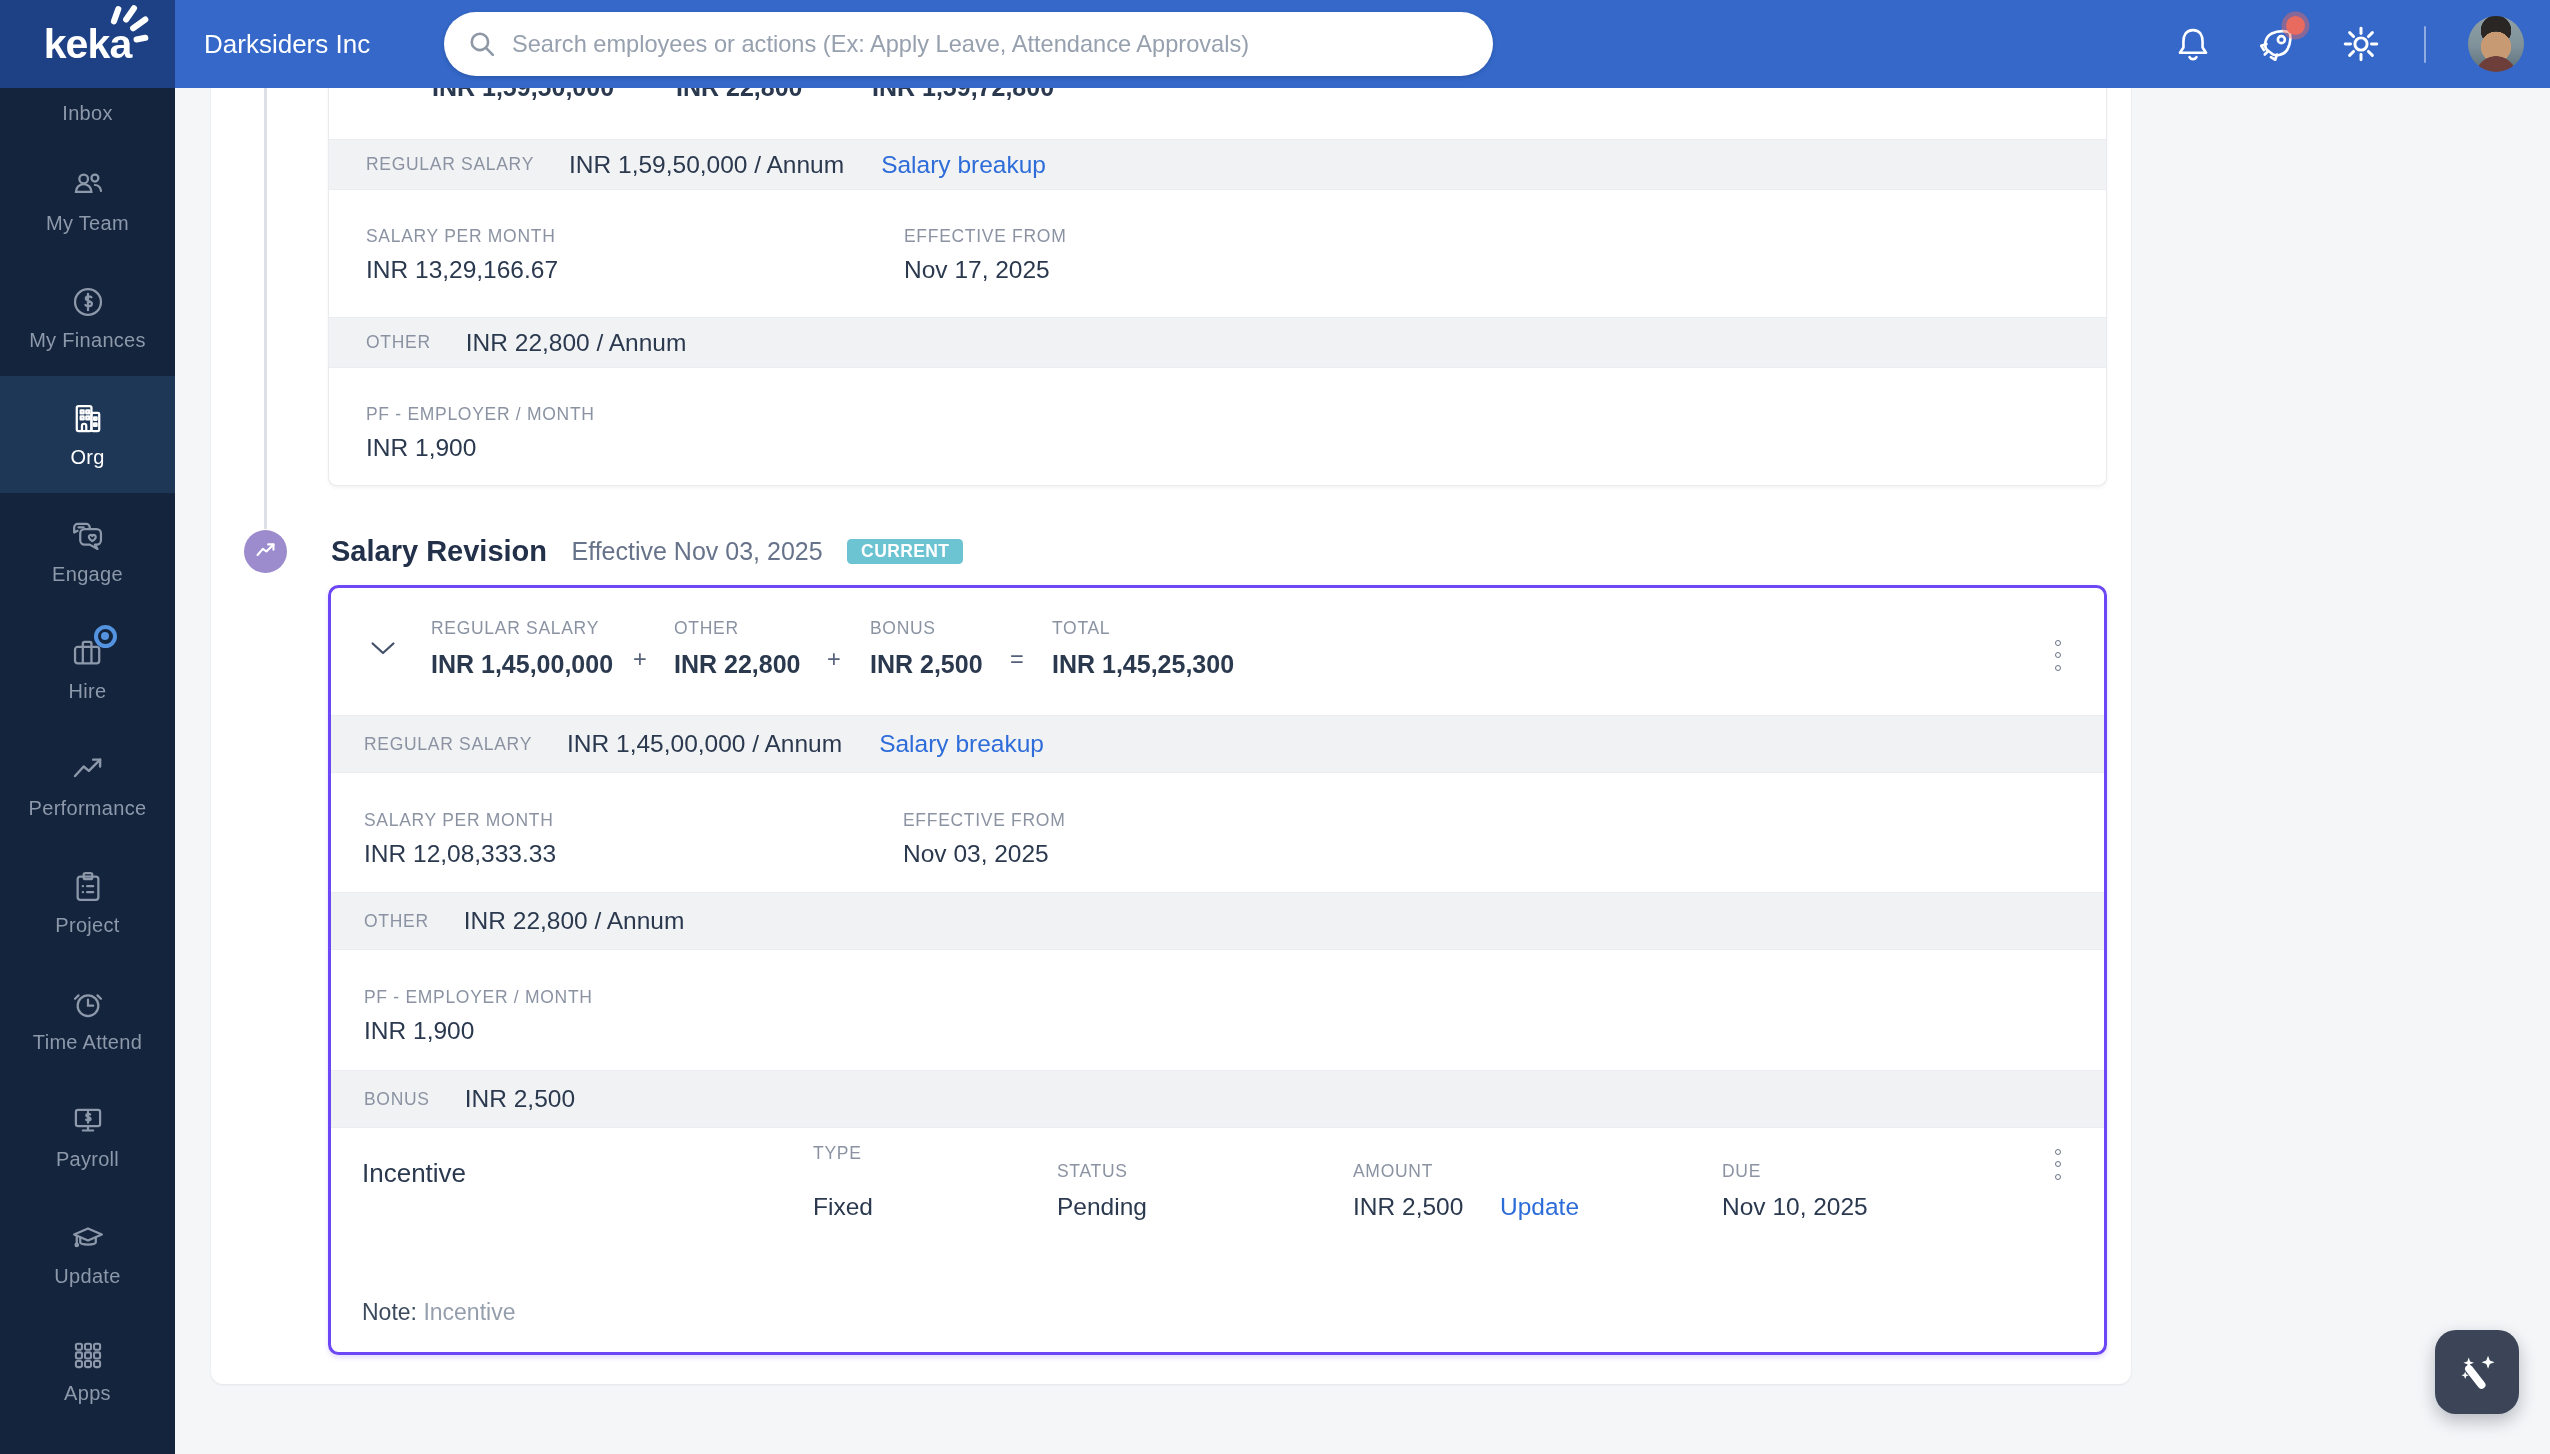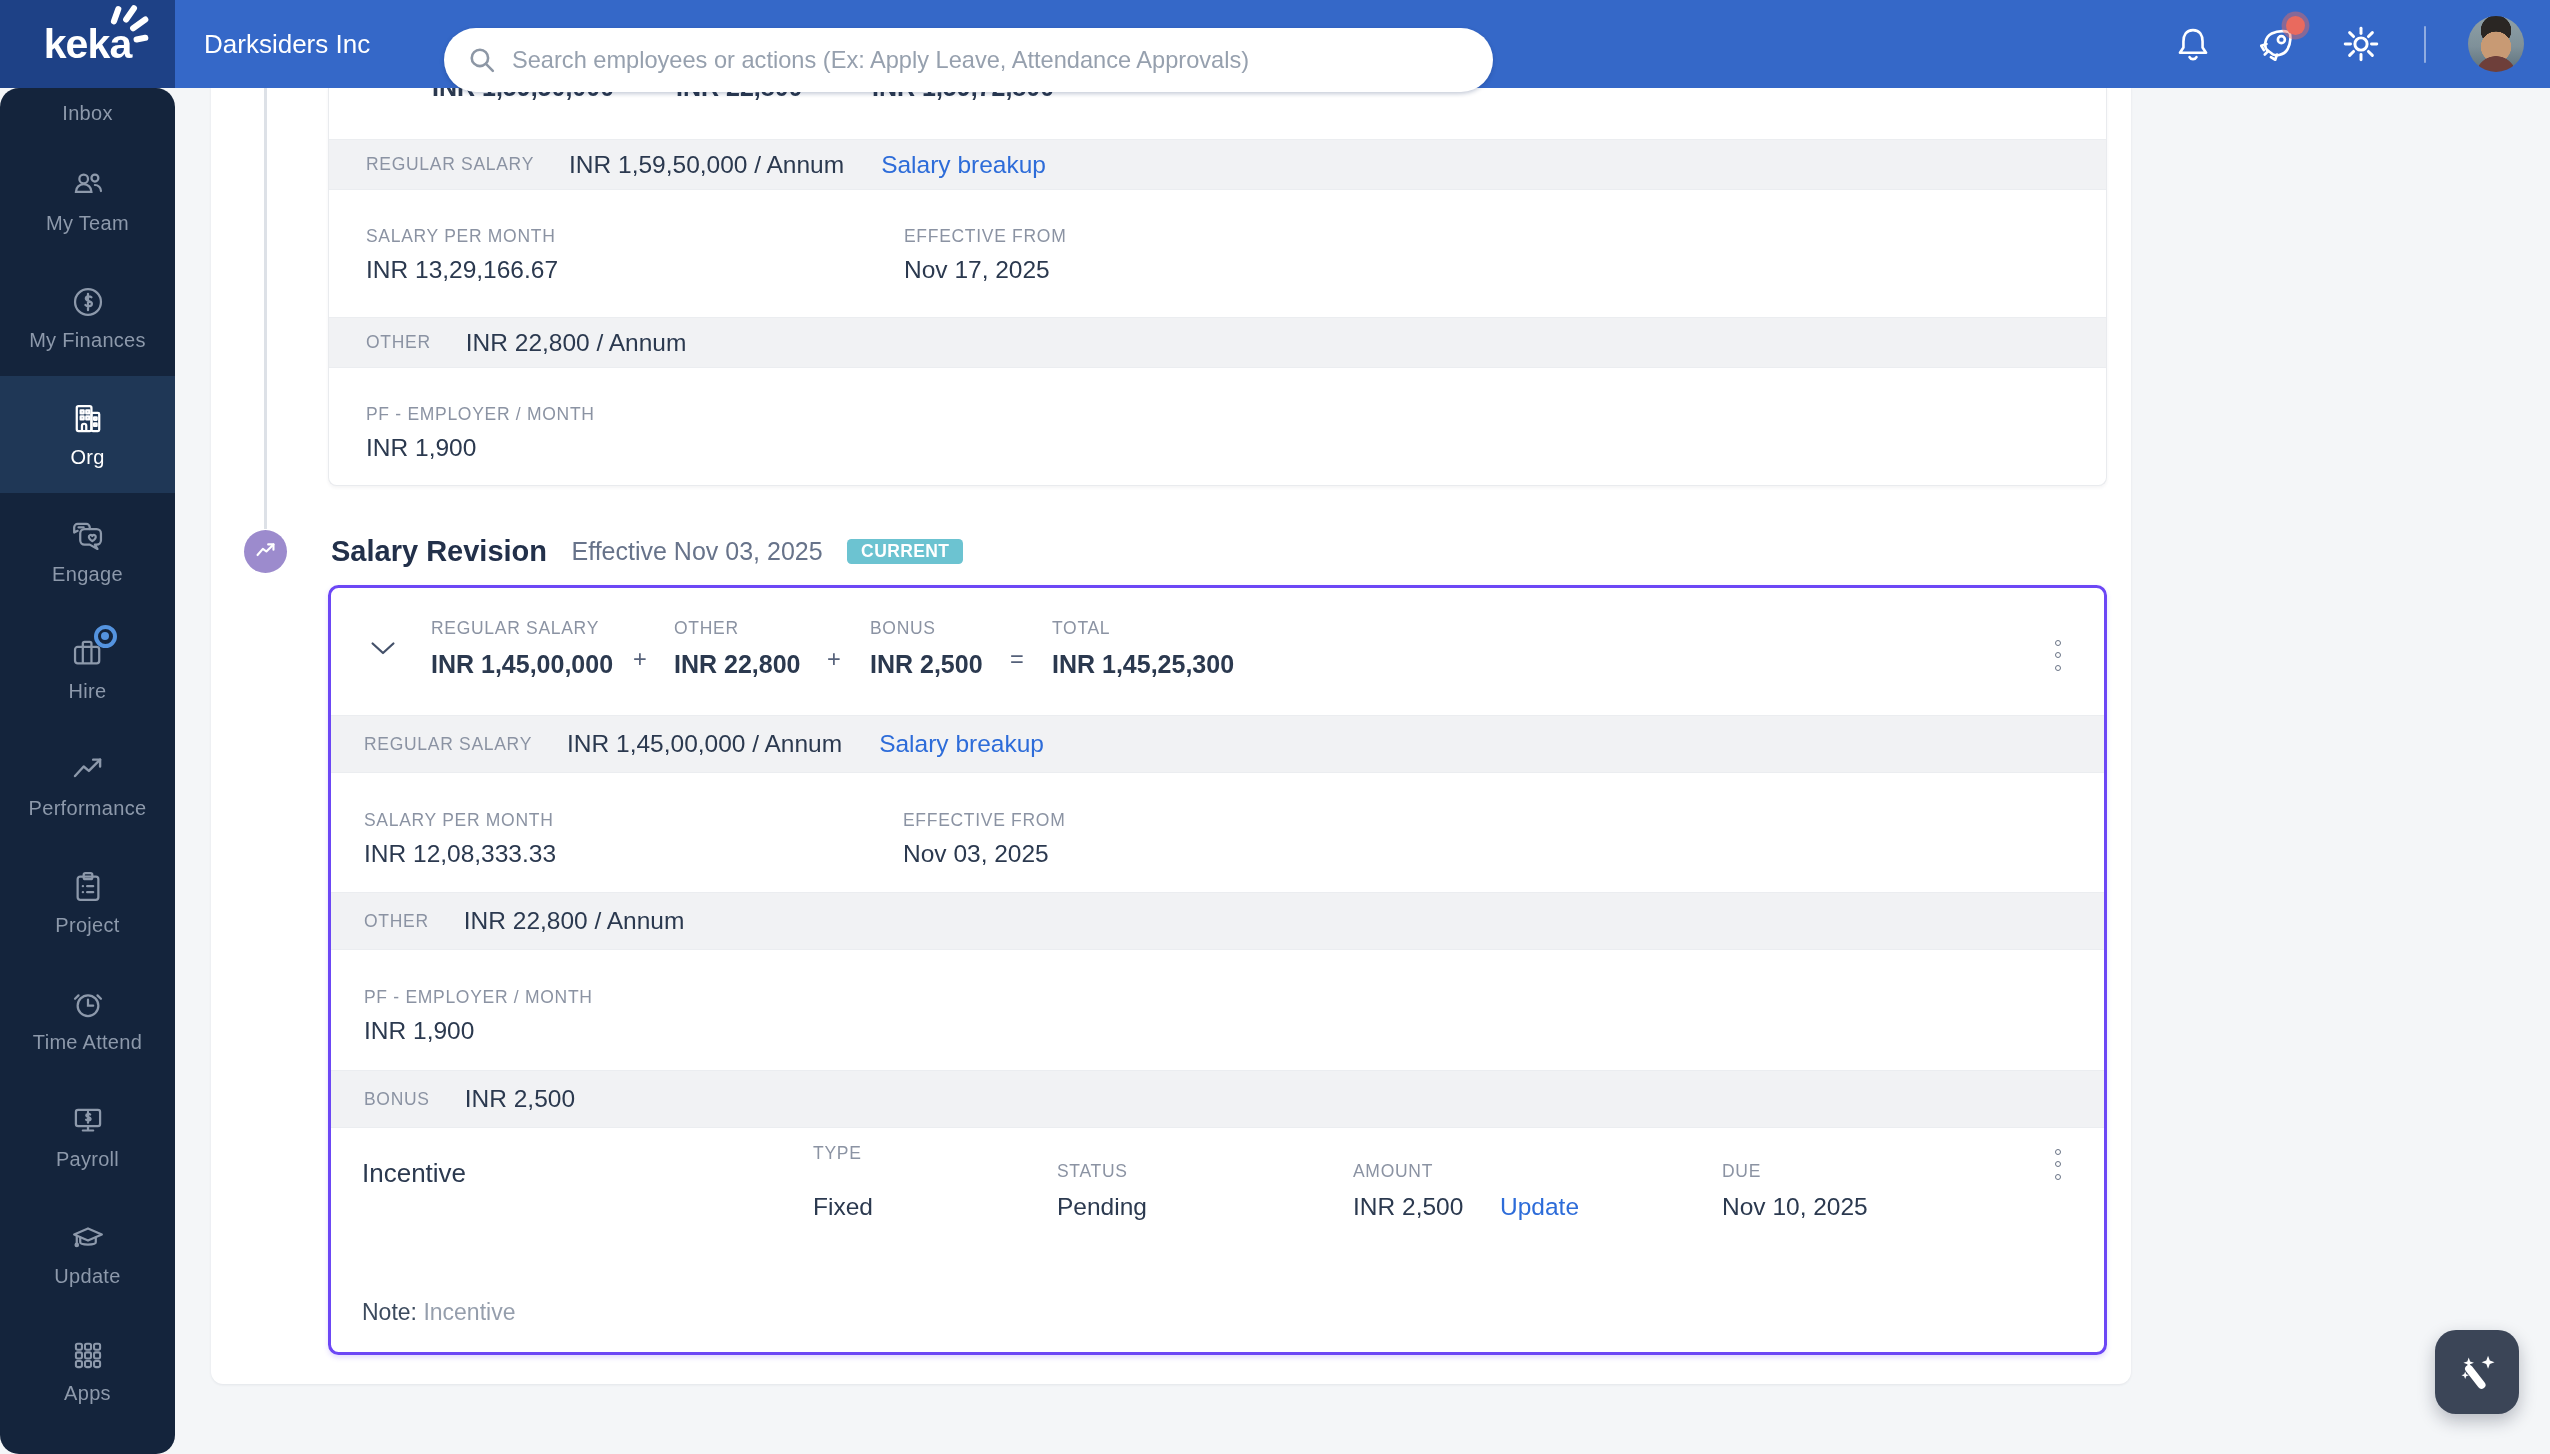--- a/index.html
+++ b/index.html
@@ -9,40 +9,40 @@
   
   .topbar { position:absolute; left:0; top:0; width:2550px; height:88px; background:#3568c8; z-index:30; }
   .logo-block { position:absolute; left:0; top:0; width:175px; height:88px; background:#1e4186;
                 display:flex; align-items:center; justify-content:center; }
   .logo-wrap { position:relative;text-align:center; }
   .logo-text { color:#fff; font-size:41px; font-weight:800; letter-spacing:-0.9px; }
   .logo-sparks { position:absolute; right:-23px; top:-19px; }
   .company { position:absolute; left:204px; top:0; height:88px; display:flex; align-items:center;
              color:#fff; font-size:26px; font-weight:400; }
   .searchbar { position:absolute; left:444px; top:12.2px; width:1049px; height:64px; background:#fff;
-               border-radius:32px; box-shadow:0 1.7px 4.4px rgba(16,40,90,.25); display:flex; align-items:center;margin-top:16px; }
+               border-radius:32px; box-shadow:0 1.7px 4.4px rgba(16,40,90,.25); display:flex; align-items:center; }
   .searchbar svg { margin-left:23px; flex:0 0 auto; }
   .searchbar input { flex:1; height:52px; border:none; outline:none; font-size:23.6px; color:#39465c;
                      margin-left:14px; margin-right:26px; font-family:"Liberation Sans", sans-serif; background:transparent; }
   .searchbar input::placeholder { color:#96a0ae; }
   .tb-icons { position:absolute; right:0; top:0; height:88px; display:flex; align-items:center; gap:42px; padding-right:26px; }
   .tb-icon { position:relative; width:42px; height:42px; display:flex; align-items:center; justify-content:center; cursor:pointer; }
   .tb-badge { position:absolute; right:-7px; top:-7px; width:19px; height:19px; border-radius:50%;
               background:#e96a5e; box-shadow:0 0 0 4.4px rgba(233,106,94,.45); }
   .tb-divider { width:1.7px; height:37px; background:rgba(255,255,255,.45); border-radius:0.9px; }
   .avatar { width:56px; height:56px; border-radius:50%;
             background:
               radial-gradient(circle at 50% 108%, #6e3f3a 0 30%, rgba(0,0,0,0) 31%),
               radial-gradient(circle at 50% 55%, #c89a74 0 36%, rgba(0,0,0,0) 37%),
               radial-gradient(circle at 50% 26%, #2a2623 0 30%, rgba(0,0,0,0) 31%),
               linear-gradient(180deg, #8fa0a6 0%, #7e9099 55%, #5c6f79 100%); }
 
   
   .sidebar { position:absolute; left:0; top:88px; width:175px; height:1366px; background:#14243c; z-index:20;
-             display:flex; flex-direction:column;border-radius:19px; }
+             display:flex; flex-direction:column; }
   .side-item { height:117px; display:flex; flex-direction:column; align-items:center; justify-content:center;
                gap:8.7px; color:#8d99ab; cursor:pointer; }
   .side-item.first { height:54px; justify-content:flex-start; padding-top:14px; }
   .side-item.active { background:#1f3756; color:#ffffff; }
   .side-label { font-size:20px; letter-spacing:0.3px; }
   .side-icon { position:relative; width:38px; height:38px; display:flex; align-items:center; justify-content:center; }
   .hire-badge { position:absolute; right:-10.5px; top:-8.7px; width:23px; height:23px; border-radius:50%;
                 background:#14243c; border:4.4px solid #5493df; }
   .hire-badge::after { content:""; position:absolute; left:2.6px; top:2.6px; width:8.7px; height:8.7px;
                        border-radius:50%; background:#5493df; }

